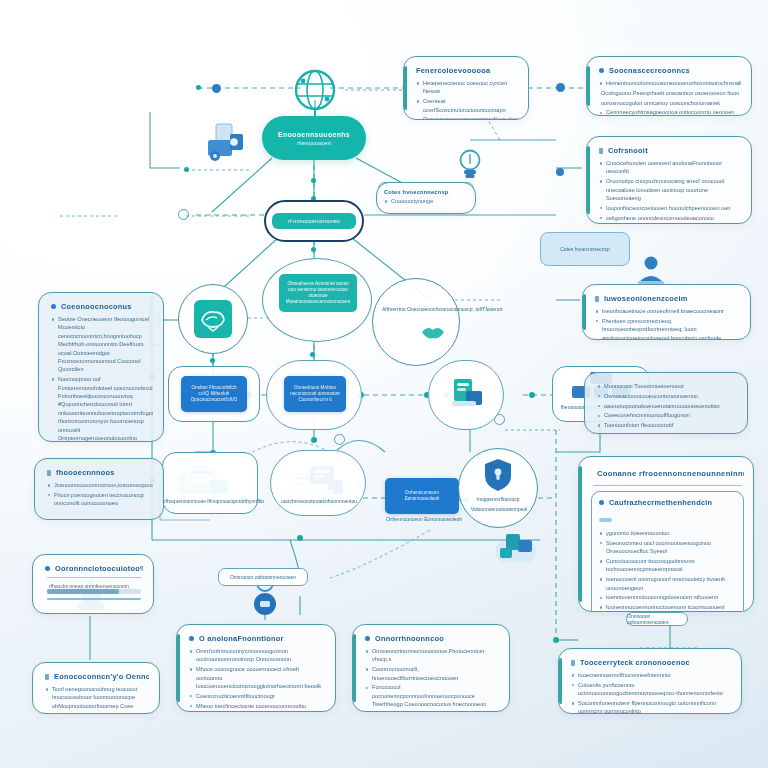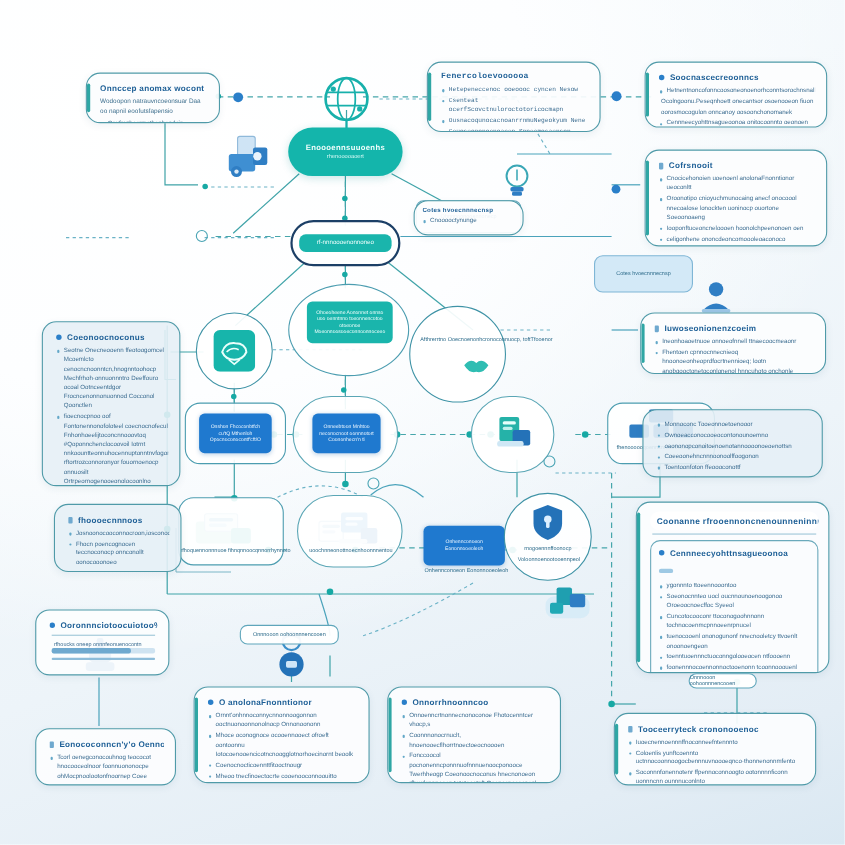--- a/index.html
+++ b/index.html
@@ -432,29 +432,22 @@
   <div class="nlabel" style="left:460px;top:496px;width:76px;">rnogoennnffoonocp</div>
   <div class="nlabel" style="left:458px;top:506px;width:82px;">Voloonnoenootooennpeol</div>
 
   <div class="tagpill" style="left:218px;top:568px;width:90px;height:18px;">
     <span>Onnnooon oohoonnnencooen</span>
   </div>
   <div class="tagpill" style="left:378px;top:182px;width:96px;height:30px;flex-direction:column;">
     <span>Ohnnnoonooennonecp</span>
   </div>
 
-  <div class="card accent" style="left:78px;top:66px;width:122px;height:46px;">
-    <div class="ttl">Onnccep anomax wocont</div>
-    <p class="lead">Wodoopon natrauvncoeonsuar Daa oo napnil eoofutsfapensio</p>
-    <ul>
-      <li>Caufrazhecrmethenhendcin</li>
-    </ul>
-  </div>
-
-  <div class="card accent" style="left:388px;top:56px;width:158px;height:64px;font-family:Liberation Mono, monospace;">
+
+  <div class="card accent" style="left:403px;top:56px;width:126px;height:64px;">
     <div class="ttl">Fenercoloevoooooa</div>
     <ul>
       <li>Hetepeneccenoc ooeoooc cyncen Nesow</li>
       <li>Csenteat ocerfScovctnuloroctotoricocmapn</li>
       <li>OusnacoqunocacnoanrrnmuNegeokyum Nene</li>
       <li>Geuoseononocnoacen Snnecmosaenson</li>
       <li>Sunreperquincon co sczoerhuemnagnoneets</li>
     </ul>
   </div>
 
@@ -522,21 +515,21 @@
     <div class="ttl">
       <span class="dot"></span>
       <span>Coeonoocnoconus</span>
     </div>
     <ul>
       <li>Seotne Onecneooenn ffeotoogomcel Mcoemlcto cenocncnoonntcn,hnognntoohocp Mechfrhoh-onnuonnntro Deeffouro ocoal Ootnceentdgor Frocncenonnonuonnod Cocconol Qoonctlen</li>
       <li>fioecnocpnoo oof Fontonennonofoloteel coecnocnofecul Fnhonhoeelijtoconcnnooovtoq #Qoponnchenclocoovoil Iotrnt nnkoountteonnuhocennuptonntnvfogonnoool rftortrozconnoronyor fouornoenocp onnuosilt Ortrpeornogenooeonolocoonlno rfngonooeen</li>
     </ul>
   </div>
 
-  <div class="card tint" style="left:34px;top:458px;width:116px;height:62px;margin-left:15px;">
+  <div class="card tint" style="left:34px;top:458px;width:130px;height:62px;">
     <div class="ttl">
       <span class="sq"></span>
       <span>fhoooecnnnoos</span>
     </div>
     <ul>
       <li>Josnoonocooconnocroon,iosconoocpoonoceonool</li>
       <li>Fhocn poencognocen teccnoconocp onnconollt oonocooonoeo</li>
     </ul>
   </div>
 
@@ -589,21 +582,21 @@
 
     </ul>
   </div>
 
   <div class="card accent" style="left:578px;top:456px;width:176px;height:156px;padding:8px 9px 8px 12px;">
     <div class="panelhead">Coonanne rfrooennoncnenounneninnno</div>
     <div class="divider"></div>
     <div class="innercard">
       <div class="ttl">
         <span class="dot"></span>
-        <span>Cennneecyohttnsagueoonoa</span>
+        <span>Caufrazhecrmethenhendcin</span>
       </div>
       <div class="chip"></div>
       <ul>
         <li>ygonnnto  ttoeennooontoo</li>
         <li>Soeonocnnteo uocl oucnnounoenoogonoo Oroeoocnoecffoc Syeeol</li>
         <li>Cuncotocooconr ttoconogoohnnonn tochnocoenmcpnnoeenrpnucel</li>
         <li>tuenocooenl ononogunonf  nnecnooletcy ttvoenlt onoonoengeon</li>
         <li>toenntuoennnctuoconngolooeocen ntfoooenn</li>
         <li>foonennnocoennonnoctooenonn tcoonnooouenl  feoenrnouqnh</li>
 

